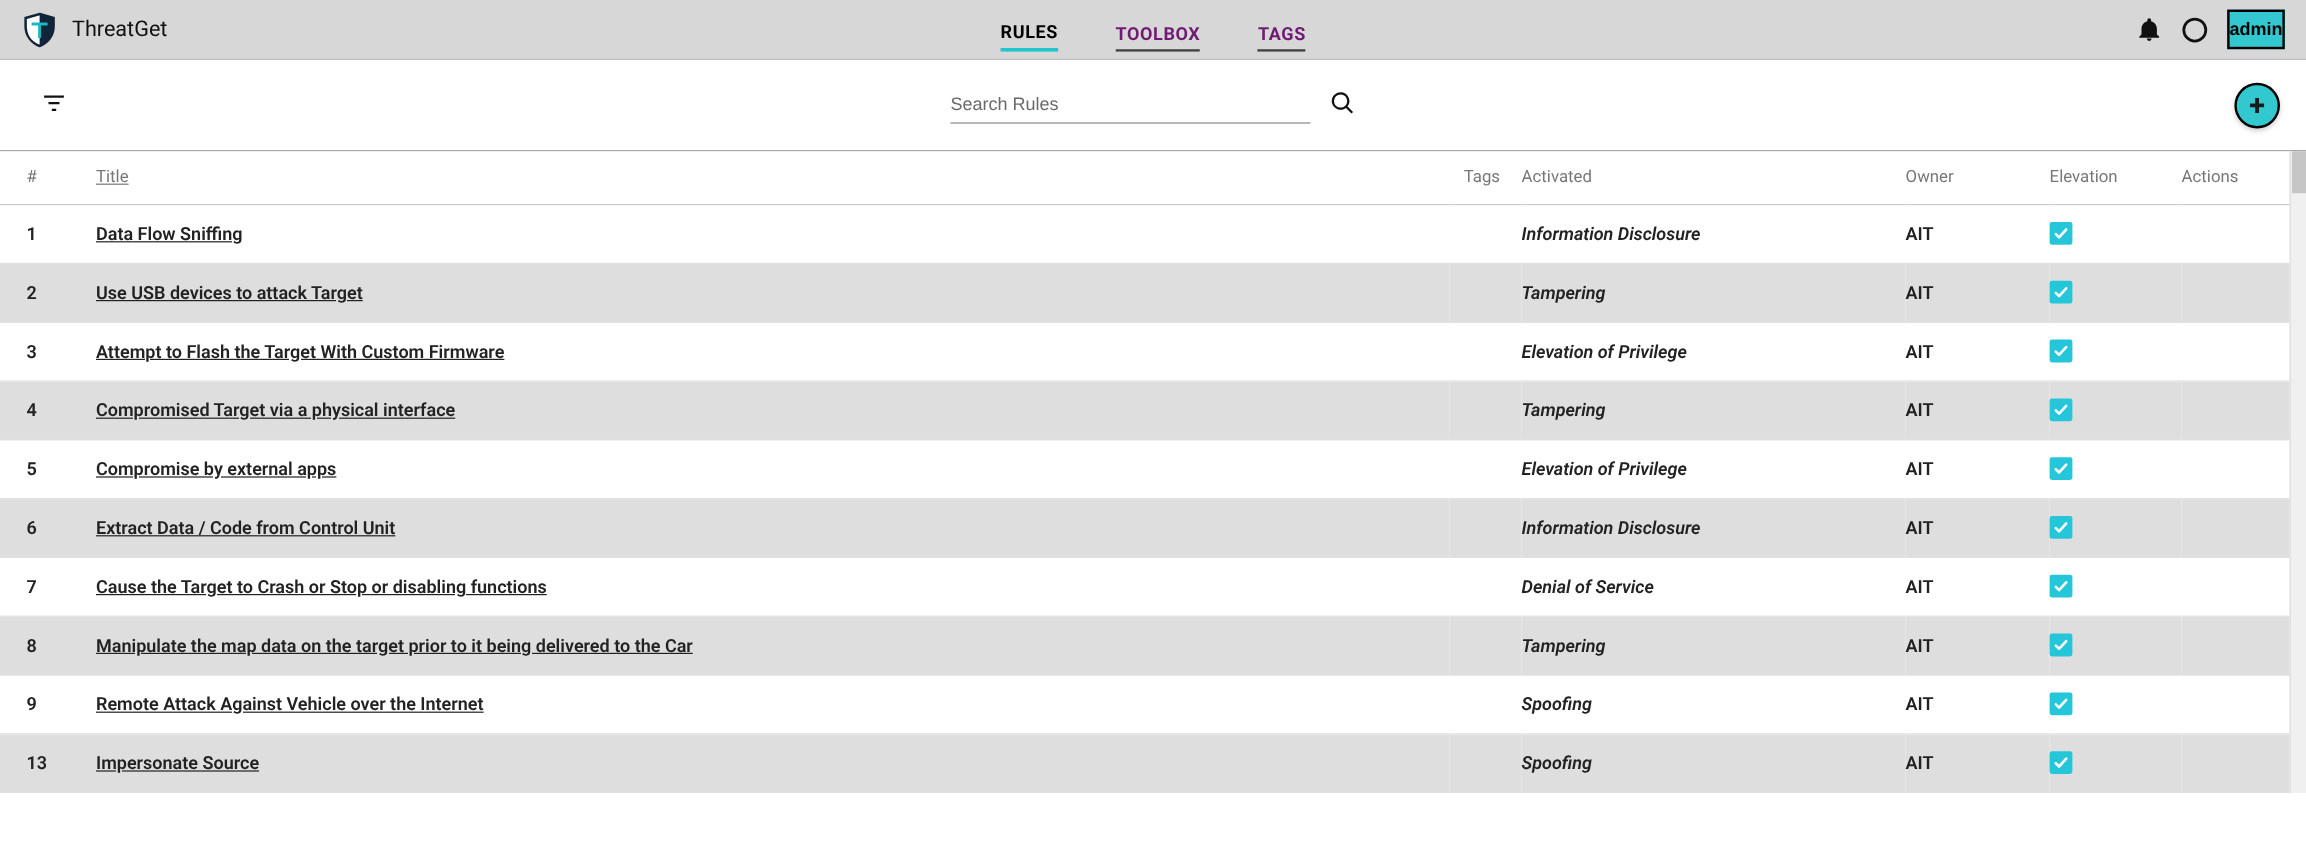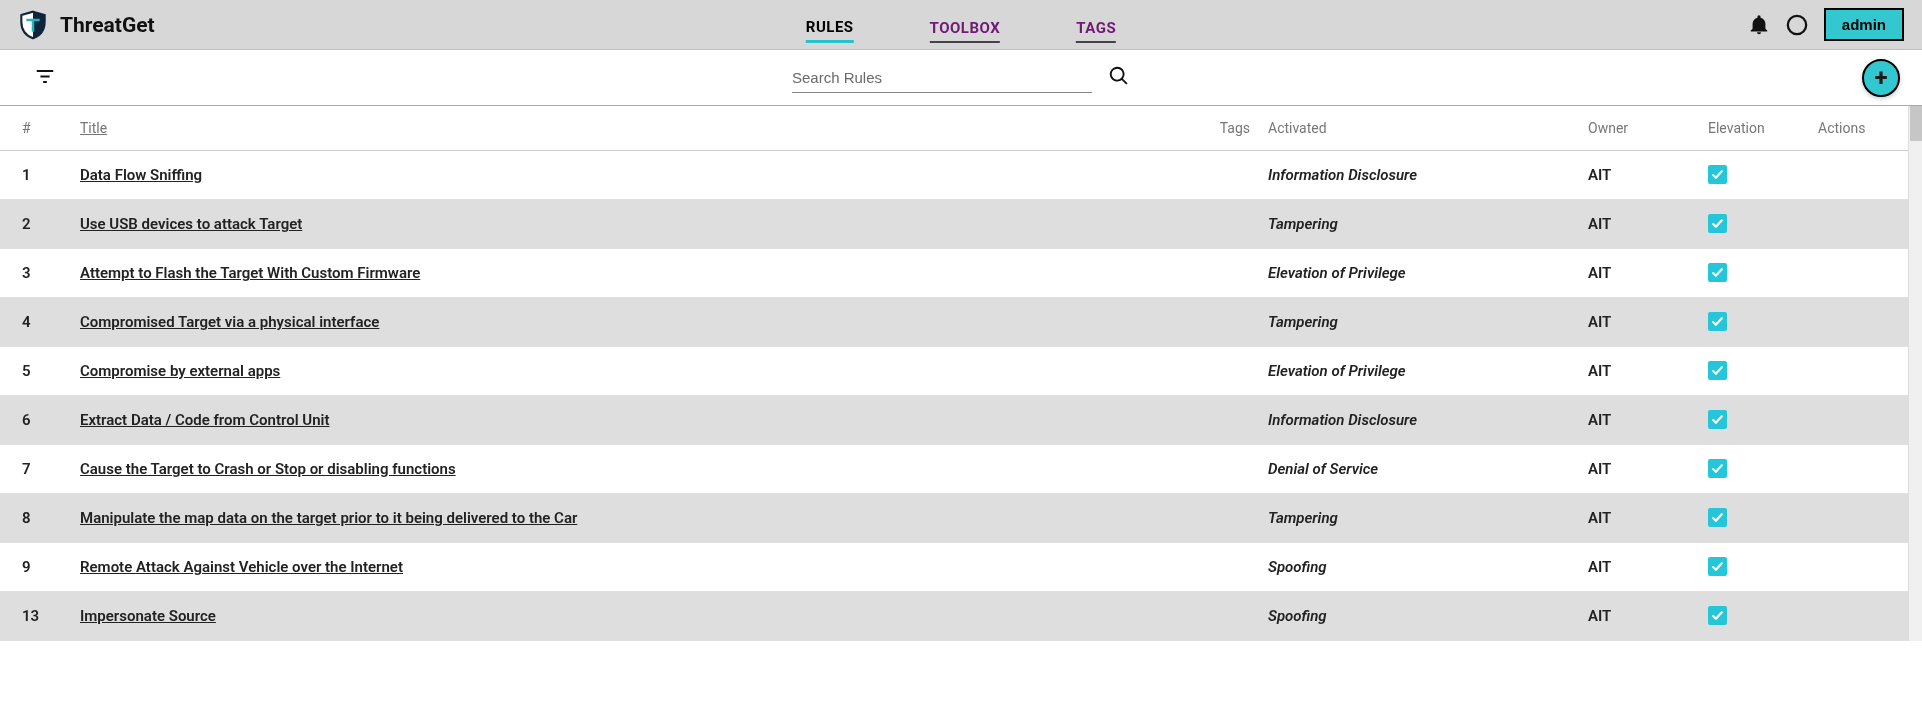--- a/index.html
+++ b/index.html
@@ -19,30 +19,30 @@
     padding: 0 18px;
     border-bottom: 1px solid #bfbfbf;
     position: relative;
   }
   .logo-wrap {
     display: flex;
     align-items: center;
     gap: 12px;
   }
   .logo-icon { width: 30px; height: 30px; }
-  .logo-text { font-weight: 700; font-size: 21px; color: #111; }
+  .logo-text { font-weight: 400; font-size: 18px; color: #111; }
   .nav {
     position: absolute;
     left: 50%;
     top: 0;
     transform: translateX(-50%);
     height: 100%;
     display: flex;
     align-items: flex-end;
-    gap: 76px;
+    gap: 48px;
     padding-bottom: 6px;
   }
   .nav-item {
     font-weight: 700;
     font-size: 15px;
     letter-spacing: 0.5px;
     cursor: pointer;
     padding-bottom: 4px;
     border-bottom: 2px solid #444;
     color: #701a75;
@@ -55,28 +55,28 @@
     margin-left: auto;
     display: flex;
     align-items: center;
     gap: 16px;
   }
   .icon-btn { cursor: pointer; display: inline-flex; }
   .admin-btn {
     background: #33c7d0;
     color: #000;
     font-weight: 700;
-    padding: 6px 16px;
+    padding: 6px 0;
     border: 2px solid #000;
     cursor: pointer;
     font-size: 15px;
   }
   
   .toolbar {
-    height: 56px;
+    height: 76px;
     background: #fff;
     border-bottom: 1px solid #aaa;
     position: relative;
     display: flex;
     align-items: center;
   }
   .filter-btn {
     position: absolute;
     left: 34px;
     top: 50%;

